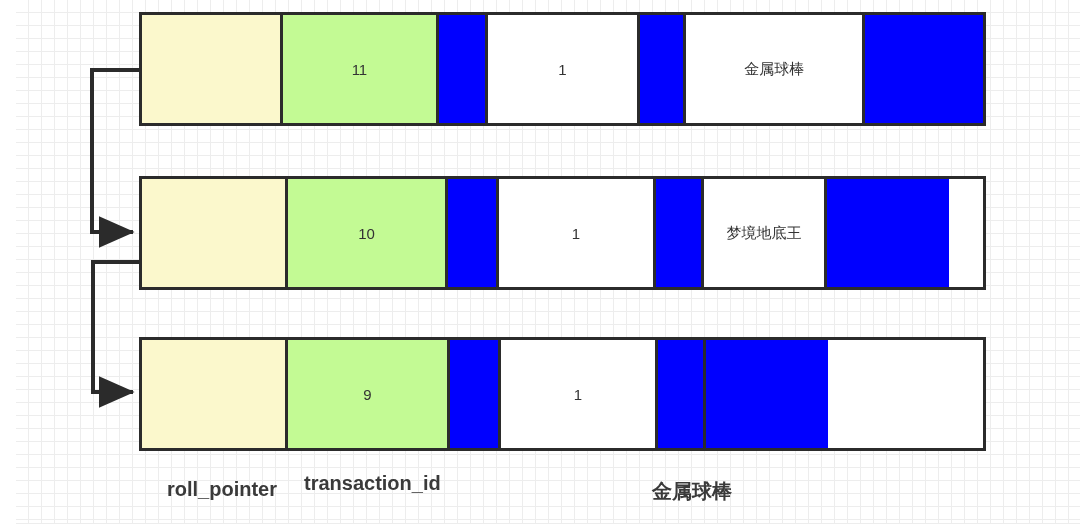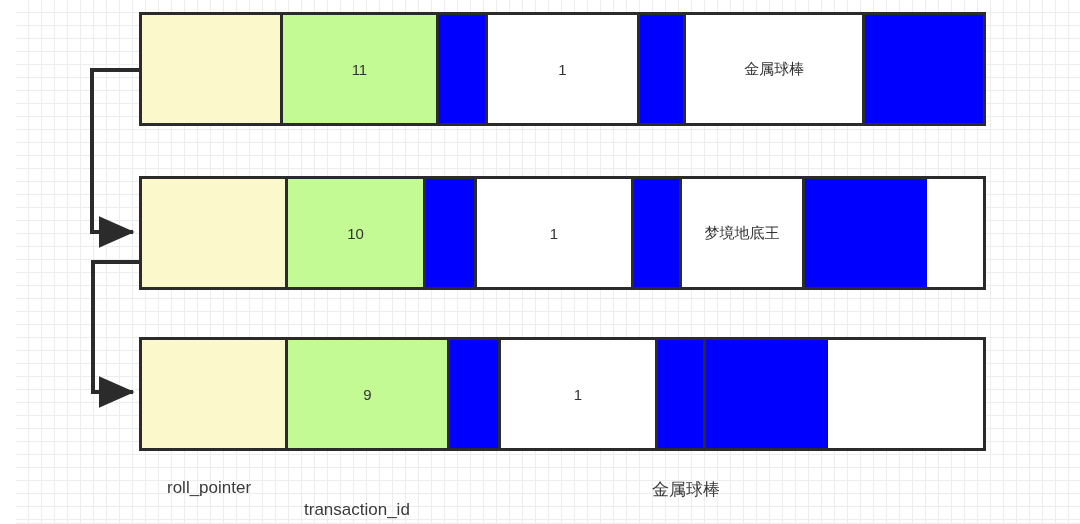--- a/index.html
+++ b/index.html
@@ -67,43 +67,44 @@
     left: 0;
     top: 0;
     width: 1080px;
     height: 524px;
     pointer-events: none;
   }
 
   
   .caption {
     position: absolute;
-    font-size: 17px;
+    font-size: 20px;
     color: #3a3a3a;
     white-space: nowrap;
+    font-weight: bold;
   }
 </style>
 </head>
 <body>
 
 <div id="canvas">
 
   <div class="record-row" id="row0" style="left:123px; top:12px; width:847px; height:114px;">
     <div class="cell roll" style="width:146px;"></div>
     <div class="cell trx" style="width:162px;">11</div>
     <div class="cell blue" style="width:51px;"></div>
     <div class="cell white" style="width:157px;">1</div>
     <div class="cell blue" style="width:48px;"></div>
     <div class="cell white" style="width:186px;">金属球棒</div>
     <div class="cell blue" style="width:122px;"></div>
   </div>
 
   <div class="record-row" id="row1" style="left:123px; top:176px; width:847px; height:114px;">
     <div class="cell roll" style="width:146px;"></div>
-    <div class="cell trx" style="width:138px;text-align:right;">10</div>
+    <div class="cell trx" style="width:160px;text-align:right;">10</div>
     <div class="cell blue" style="width:51px;"></div>
     <div class="cell white" style="width:157px;">1</div>
     <div class="cell blue" style="width:48px;"></div>
     <div class="cell white" style="width:123px;">梦境地底王</div>
     <div class="cell blue" style="width:122px;"></div>
   </div>
 
   <div class="record-row" id="row2" style="left:123px; top:337px; width:847px; height:114px;">
     <div class="cell roll" style="width:146px;"></div>
     <div class="cell trx" style="width:162px;">9</div>
@@ -120,17 +121,17 @@
       </marker>
     </defs>
 
     <path d="M 123,70 L 76,70 L 76,232 L 117,232" fill="none" stroke="#2b2b2b" stroke-width="4" stroke-linecap="butt" stroke-linejoin="miter" marker-end="url(#ah)"></path>
 
     <path d="M 123,262 L 77,262 L 77,392 L 117,392" fill="none" stroke="#2b2b2b" stroke-width="4" stroke-linecap="butt" stroke-linejoin="miter" marker-end="url(#ah)"></path>
   </svg>
 
   <div class="caption" style="left:151px; top:478px;">roll_pointer</div>
 
-  <div class="caption" style="left:288px; top:500px;">transaction_id</div>
+  <div class="caption" style="left:288px; top:472px;">transaction_id</div>
 
   <div class="caption" style="left:636px; top:478px;">金属球棒</div>
 
 </div>
 
 </body></html>

